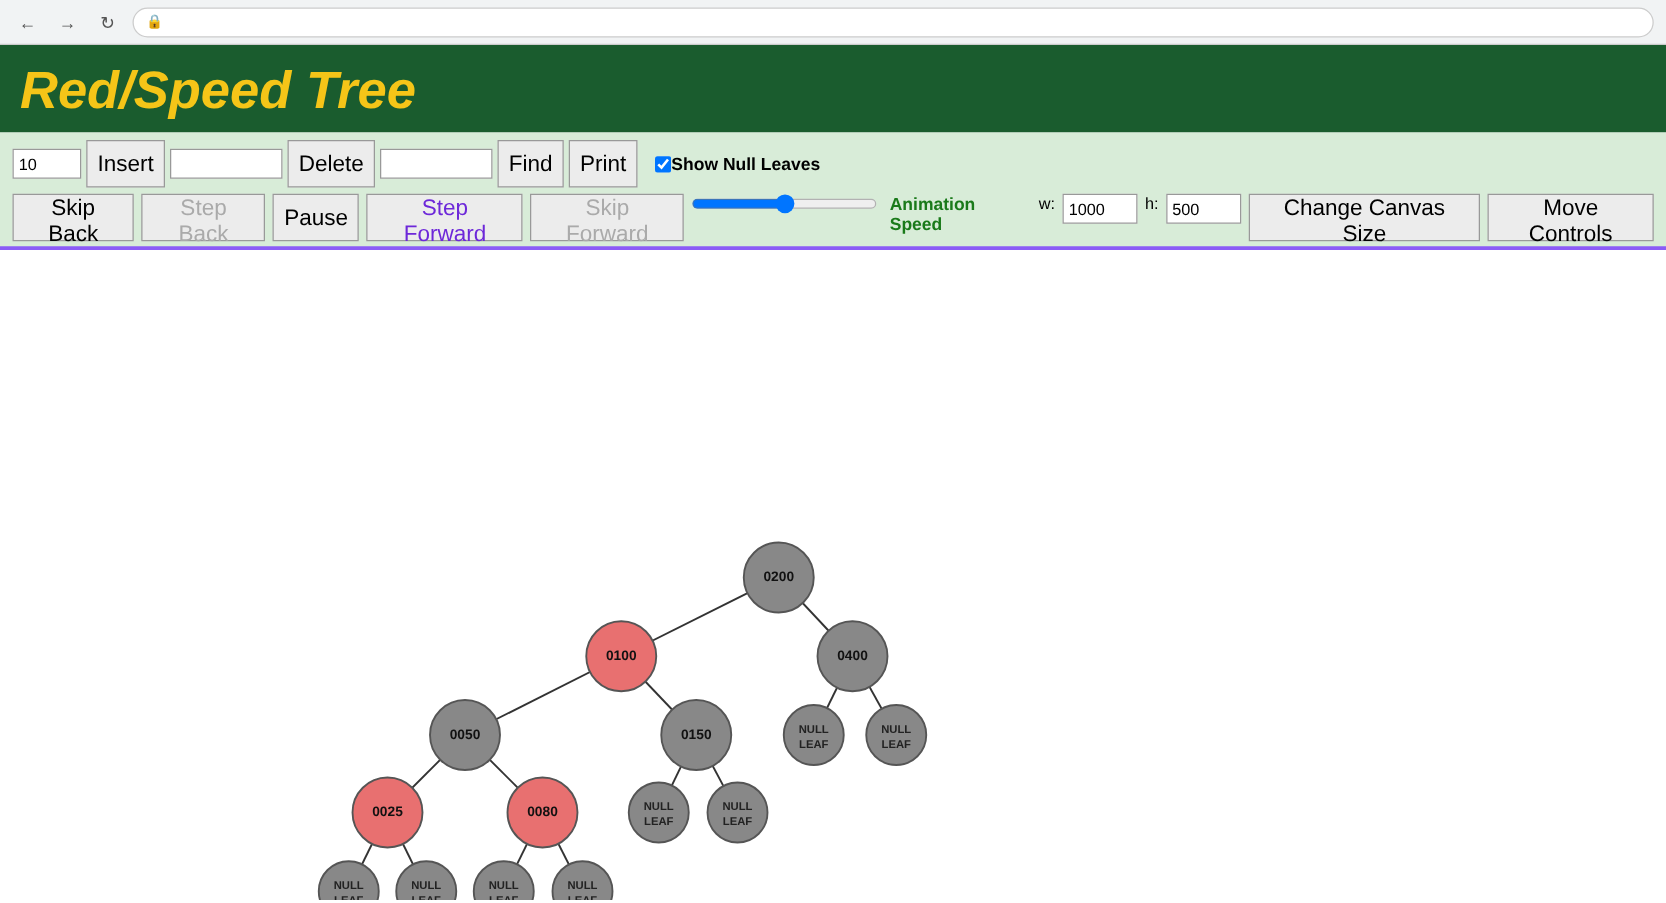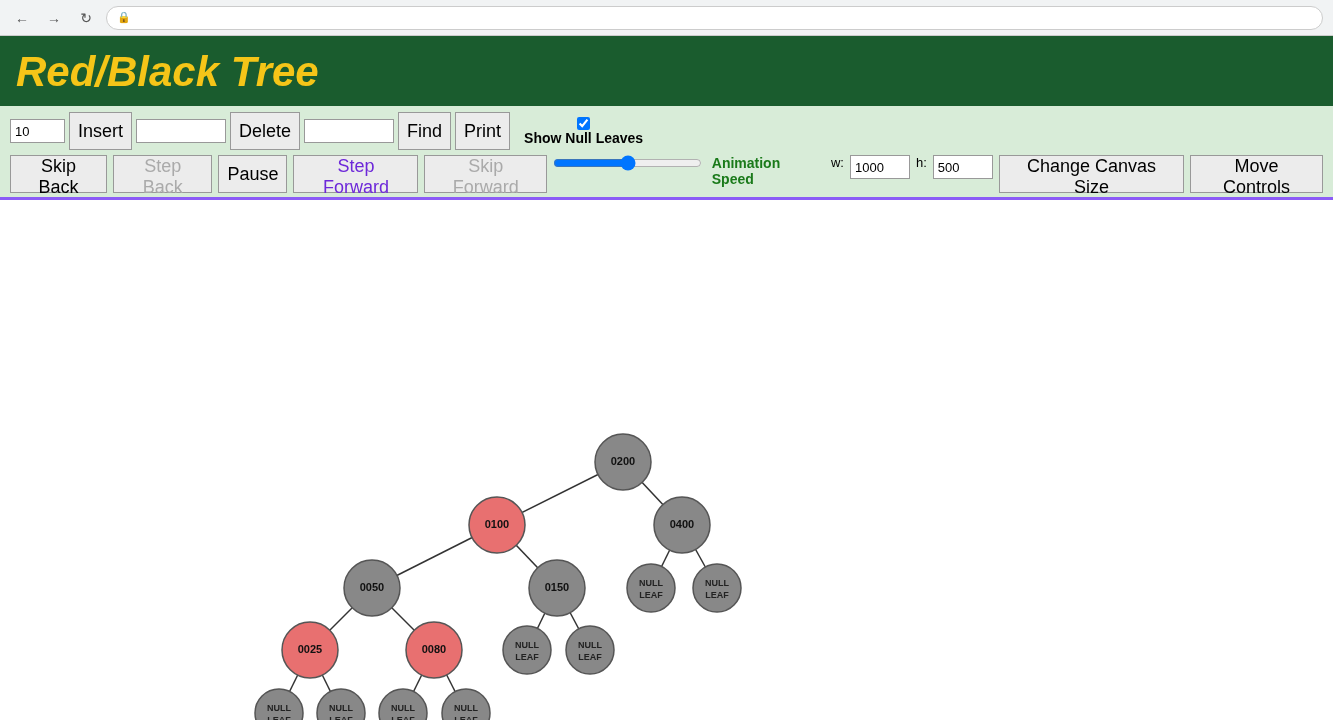--- a/index.html
+++ b/index.html
@@ -88,21 +88,20 @@
       color: #aaa;
       cursor: default;
     }
     .show-null-label {
       display: flex;
       align-items: center;
       gap: 0;
       font-size: 14px;
       font-weight: bold;
       margin-left: 10px;
-      flex-direction: column;
     }
     .speed-slider {
       width: 150px;
     }
     .w-h-label {
       font-size: 13px;
     }
     .w-h-input {
       height: 24px;
       width: 60px;
@@ -136,21 +135,21 @@
 <div class="browser-chrome">
   <button class="nav-btn">←</button>
   <button class="nav-btn">→</button>
   <button class="nav-btn">↻</button>
   <div class="address-bar">
     <span class="lock-icon">🔒</span>
   </div>
 </div>
 
 <div class="page-header">
-  <h1 class="page-title">Red/Black Tree</h1>
+  <h1 class="page-title">Red/Speed Tree</h1>
 </div>
 
 <div class="controls-bar">
   <div class="controls-row1">
     <input class="ctrl-input" type="text" value="10" style="width: 55px;">
     <button class="ctrl-btn">Insert</button>
     <input class="ctrl-input" type="text" style="width: 90px;">
     <button class="ctrl-btn">Delete</button>
     <input class="ctrl-input" type="text" style="width: 90px;">
     <button class="ctrl-btn">Find</button>

